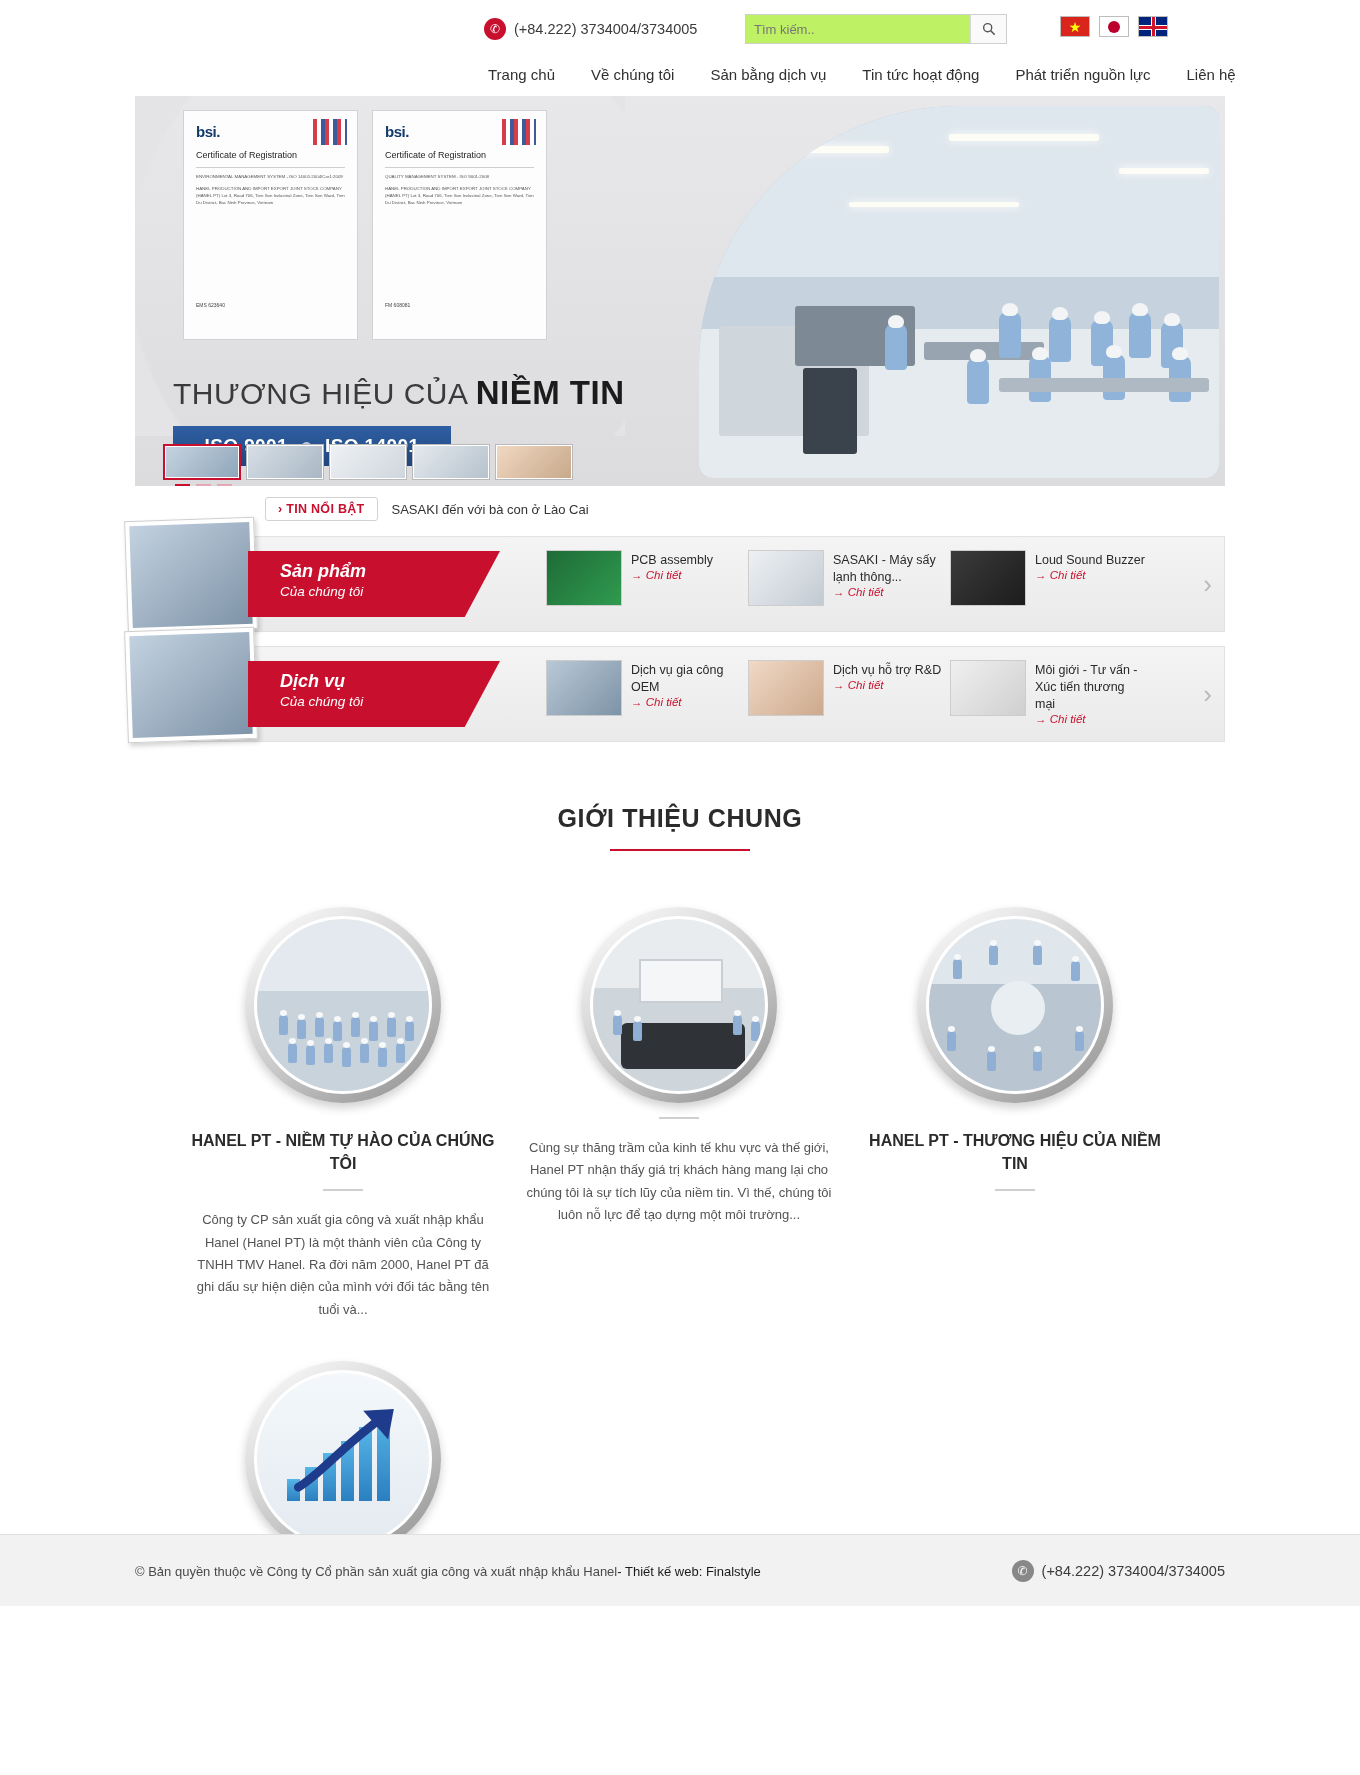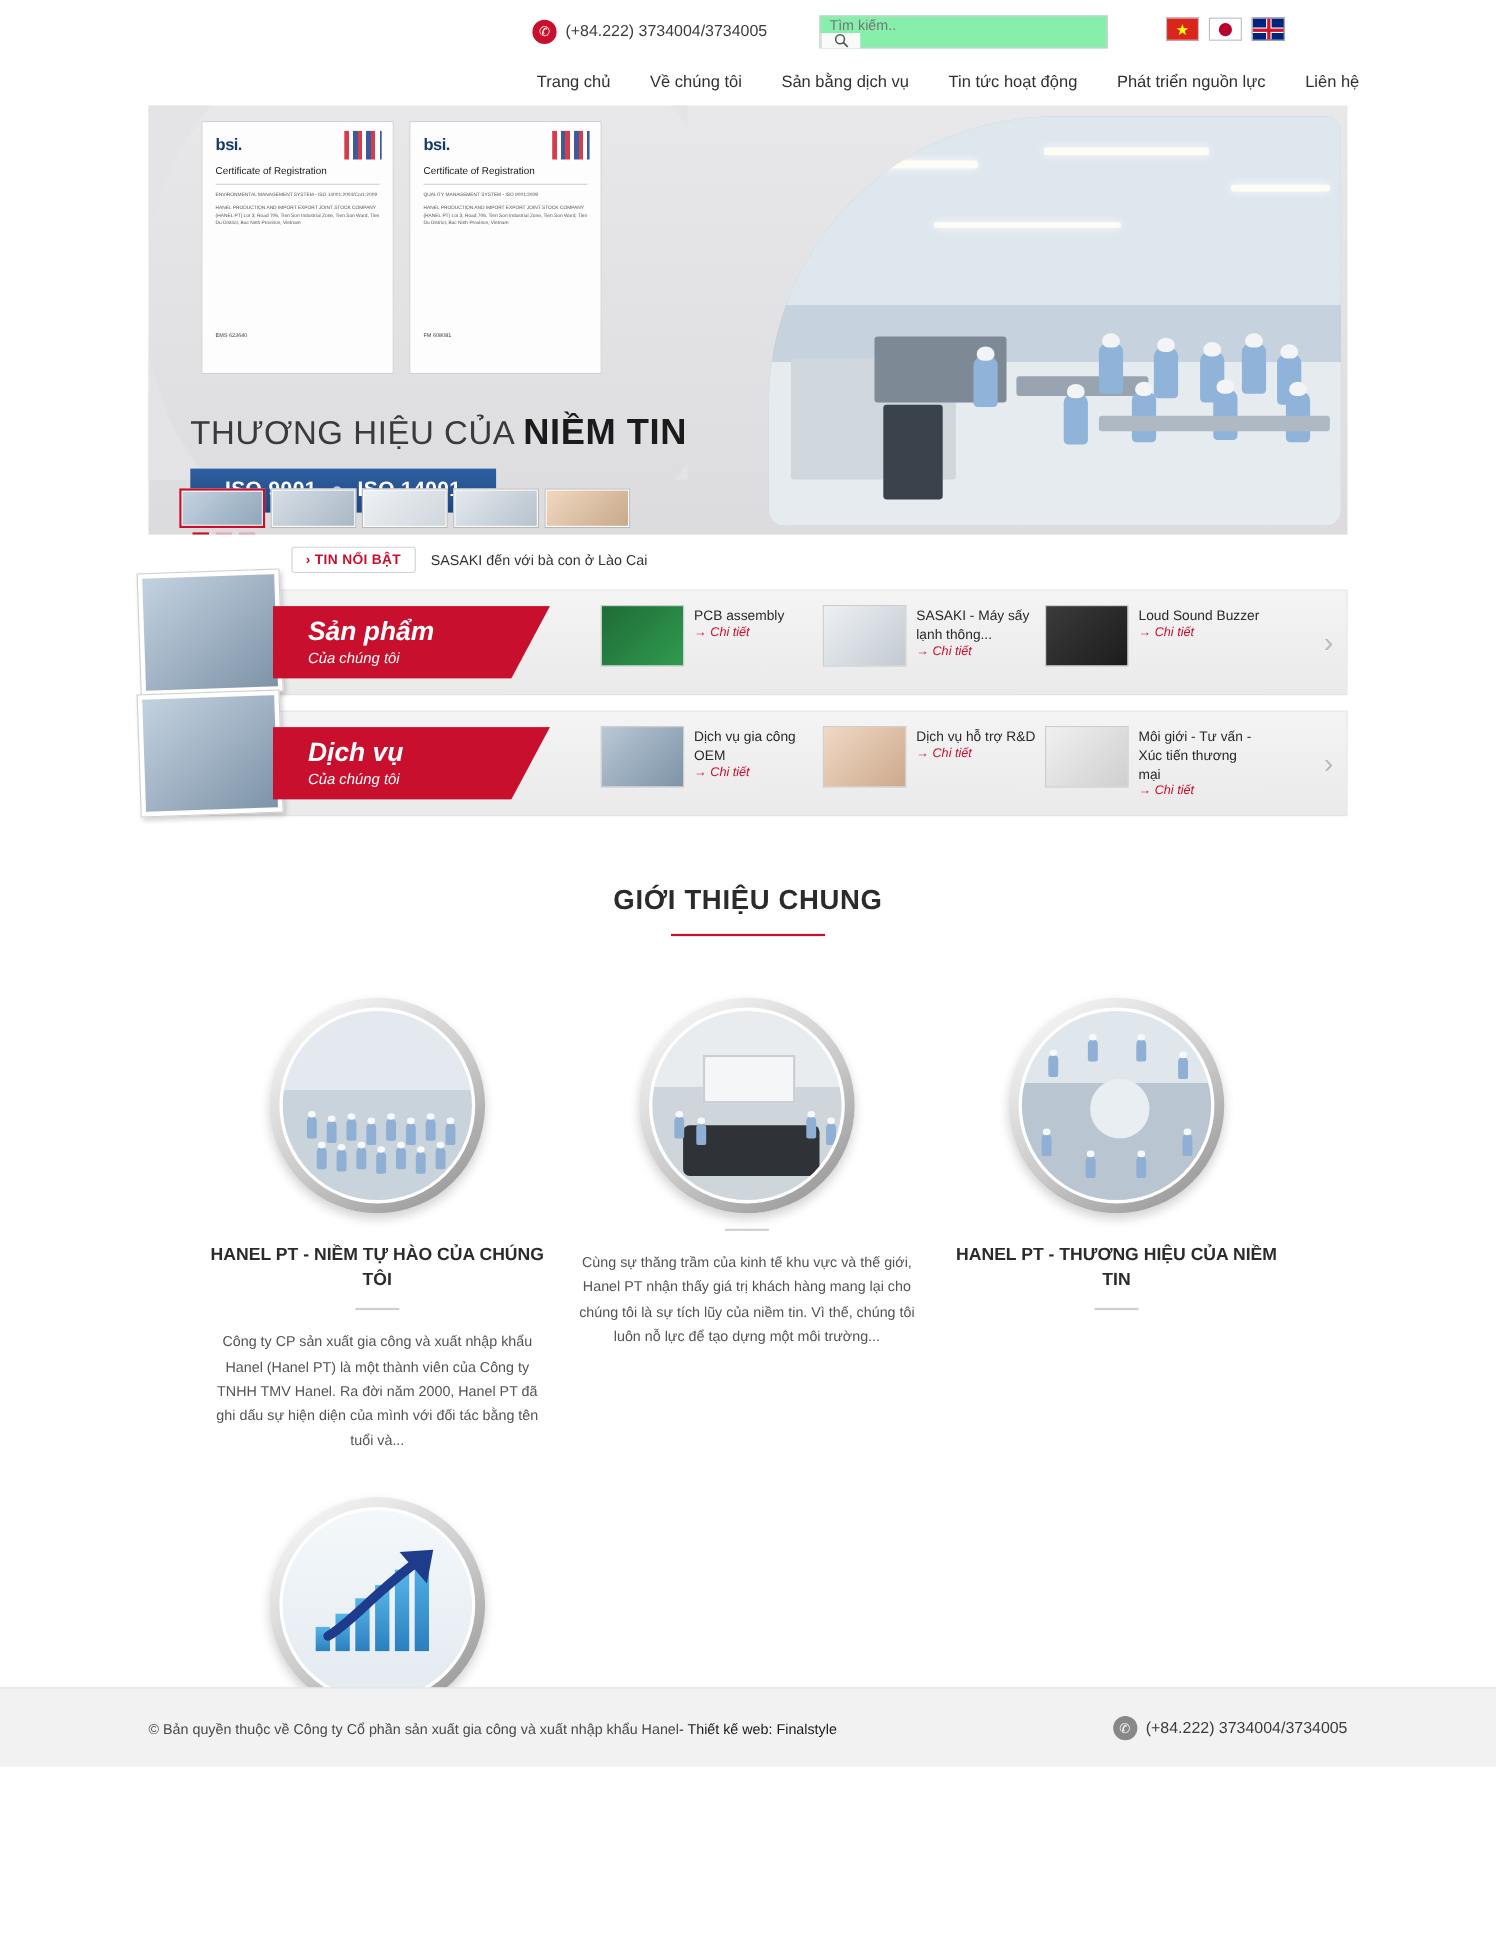--- a/index.html
+++ b/index.html
@@ -28,21 +28,21 @@
   .phone-block {
     position: absolute; left: 484px; top: 18px; display: flex; align-items: center; gap: 8px;
   }
   .phone-ico {
     width: 22px; height: 22px; border-radius: 50%; background: #c8102e;
     display: flex; align-items: center; justify-content: center; color: #fff; font-size: 12px;
   }
   .phone-text { font-size: 14.5px; color: #3b3b3b; }
   .search-box {
     position: absolute; left: 745px; top: 14px; width: 262px; height: 30px;
-    border: 1px solid #cfcfcf; background: #86efac; display: flex; align-items: flex-start; flex-direction: column;
+    border: 1px solid #cfcfcf; background: #bef264; display: flex; align-items: flex-start;
   }
   .search-box input {
     border: 0; outline: 0; height: 28px; width: 224px; padding: 0 8px; font-size: 13px; color: #777;
     font-family: "Liberation Sans", sans-serif; background: transparent;
   }
   .search-btn {
     width: 36px; height: 28px; border-left: 1px solid #d8d8d8; background: #fafafa;
     display: flex; align-items: center; justify-content: center; cursor: pointer;
   }
   .flags { position: absolute; left: 1060px; top: 16px; display: flex; gap: 9px; align-items: center; }
@@ -165,21 +165,21 @@
     background: #fff; border: 1px solid #cfcfcf; transform: rotate(-2deg);
     box-shadow: 2px 3px 5px rgba(0,0,0,.18);
     overflow: hidden;
   }
   .strip-photo-img { position: absolute; inset: 4px; background: linear-gradient(140deg,#c3d2e0,#7e93a8); }
   .strip-tag {
     position: absolute; left: 112px; top: 14px; width: 252px; height: 66px;
     background: #c8102e; color: #fff; clip-path: polygon(0 0, 100% 0, 86% 100%, 0 100%);
     padding: 10px 0 0 32px;
   }
-  .strip-tag .t1 { font-size: 24px; font-style: italic; font-weight: bold; }
+  .strip-tag .t1 { font-size: 18px; font-style: italic; font-weight: bold; }
   .strip-tag .t2 { font-size: 13.5px; font-style: italic; margin-top: 2px; }
   .cards { position: absolute; left: 410px; top: 13px; display: flex; gap: 0; }
   .card { width: 202px; display: flex; gap: 9px; }
   .card-img { width: 76px; height: 56px; border: 1px solid #cdcdcd; background: #dfe4e8; }
   .card-img.pcb { background: linear-gradient(135deg,#1f6b37,#2f9b4f); }
   .card-img.dryer { background: linear-gradient(135deg,#eef1f4,#c2cad2); }
   .card-img.buzzer { background: linear-gradient(135deg,#3b3b3b,#1c1c1c); }
   .card-img.oem { background: linear-gradient(135deg,#b9c8d6,#7d93a6); }
   .card-img.rd { background: linear-gradient(135deg,#f0d9c6,#cda98c); }
   .card-img.broker { background: linear-gradient(135deg,#f0f0f0,#cfcfcf); }

